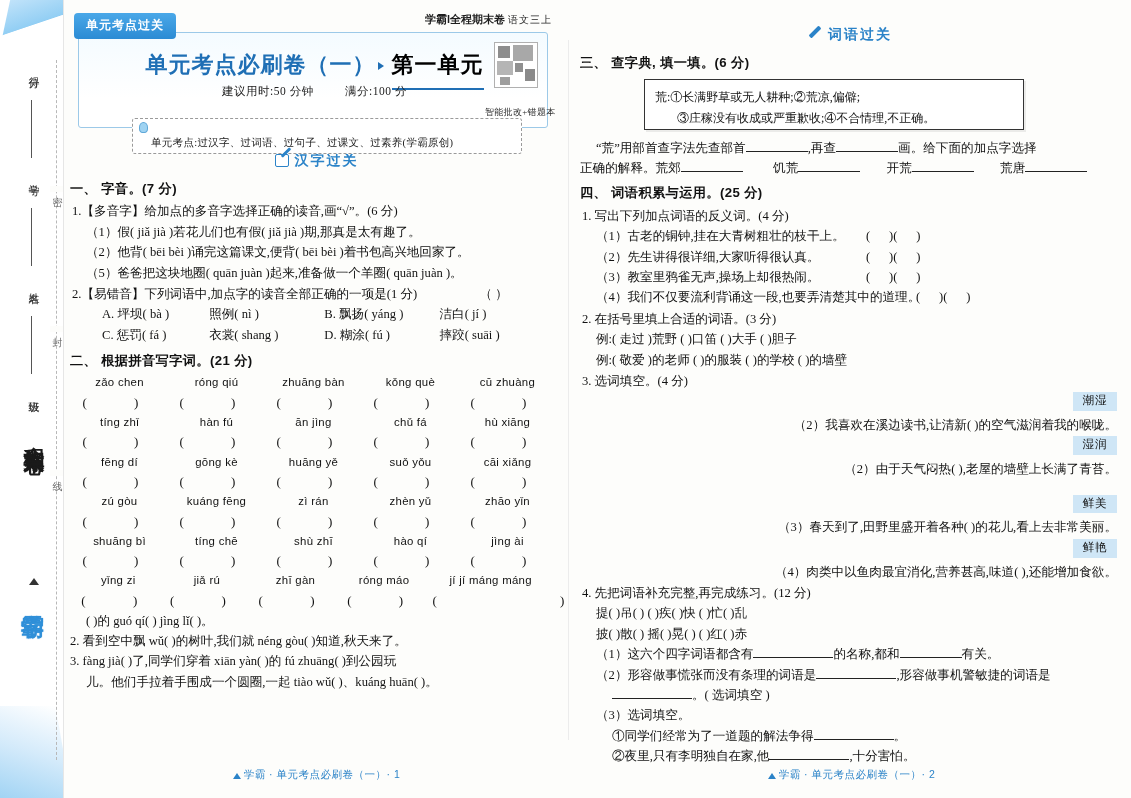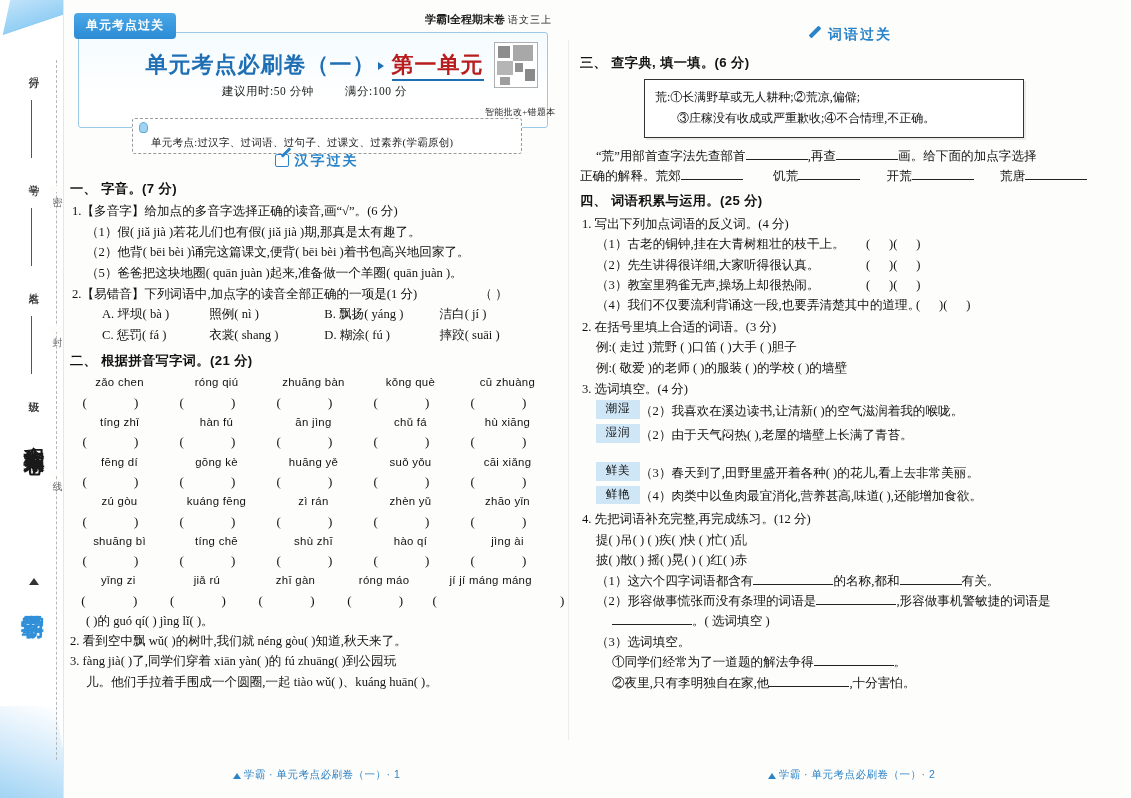--- a/index.html
+++ b/index.html
@@ -128,23 +128,23 @@
     position: absolute; left: 0; right: 0; top: 24px;
     text-align: center;
     font-family: "Liberation Sans", sans-serif;
     font-weight: bold;
     font-size: 22px;
     color: #1f6fb5;
     letter-spacing: 1px;
     white-space: nowrap;
   }
   .mast-title .unit {
-    color: #b91c1c;
+    color: #000000;
     border-bottom: 2px solid #1f6fb5;
-    padding-bottom: 2px;
+    padding-bottom: 11px;
     margin-left: 4px;
   }
   .mast-title .tri {
     display:inline-block; width:0; height:0;
     border-top:4px solid transparent; border-bottom:4px solid transparent;
     border-left:6px solid #1f6fb5; margin: 0 4px 2px 2px;
   }
   .mast-sub {
     position: absolute; left: 0; right: 0; top: 58px;
     text-align: center;
@@ -237,38 +237,38 @@
     font-size: 11.4px; letter-spacing: .3px; white-space: nowrap;
   }
   .pin-cell .par { font-size: 13px; letter-spacing: 22px; margin-left: 4px;}
   .pin-row.wide .pin-cell:last-child { width: 26%; }
 
   
   .dictbox {
     margin: 6px 0 8px 64px;
     width: 380px;
     border: 1px solid #333;
-    padding: 7px 8px 8px 10px;
+    padding: 7px 8px 0 10px;
     font-size: 12px;
     line-height: 1.72;
     background: #fff;
     box-shadow: 2px 2px 0 rgba(0,0,0,.07);
   }
   .dictbox .l2 { padding-left: 22px; }
   .chip {
     display: block;
     background: #cfe6f6;
     font-size: 11.6px;
     text-align: center;
     margin-bottom: 4px;
     padding: 0 2px;
     letter-spacing: 1px;
     white-space: nowrap;
   }
-  .chip-row { display: flex; align-items: center; }
+  .chip-row { display: flex; align-items: flex-end; flex-direction: column; }
   .chip-col { width: 44px; flex: none; padding-top: 1px; }
   .chip-txt { flex: 1; }
 
   
   .footer {
     position: absolute; bottom: 16px; left: 0; right: 0;
     text-align: center;
     font-size: 10.5px;
     color: #2b83c8;
     font-family: "Liberation Sans", sans-serif;

